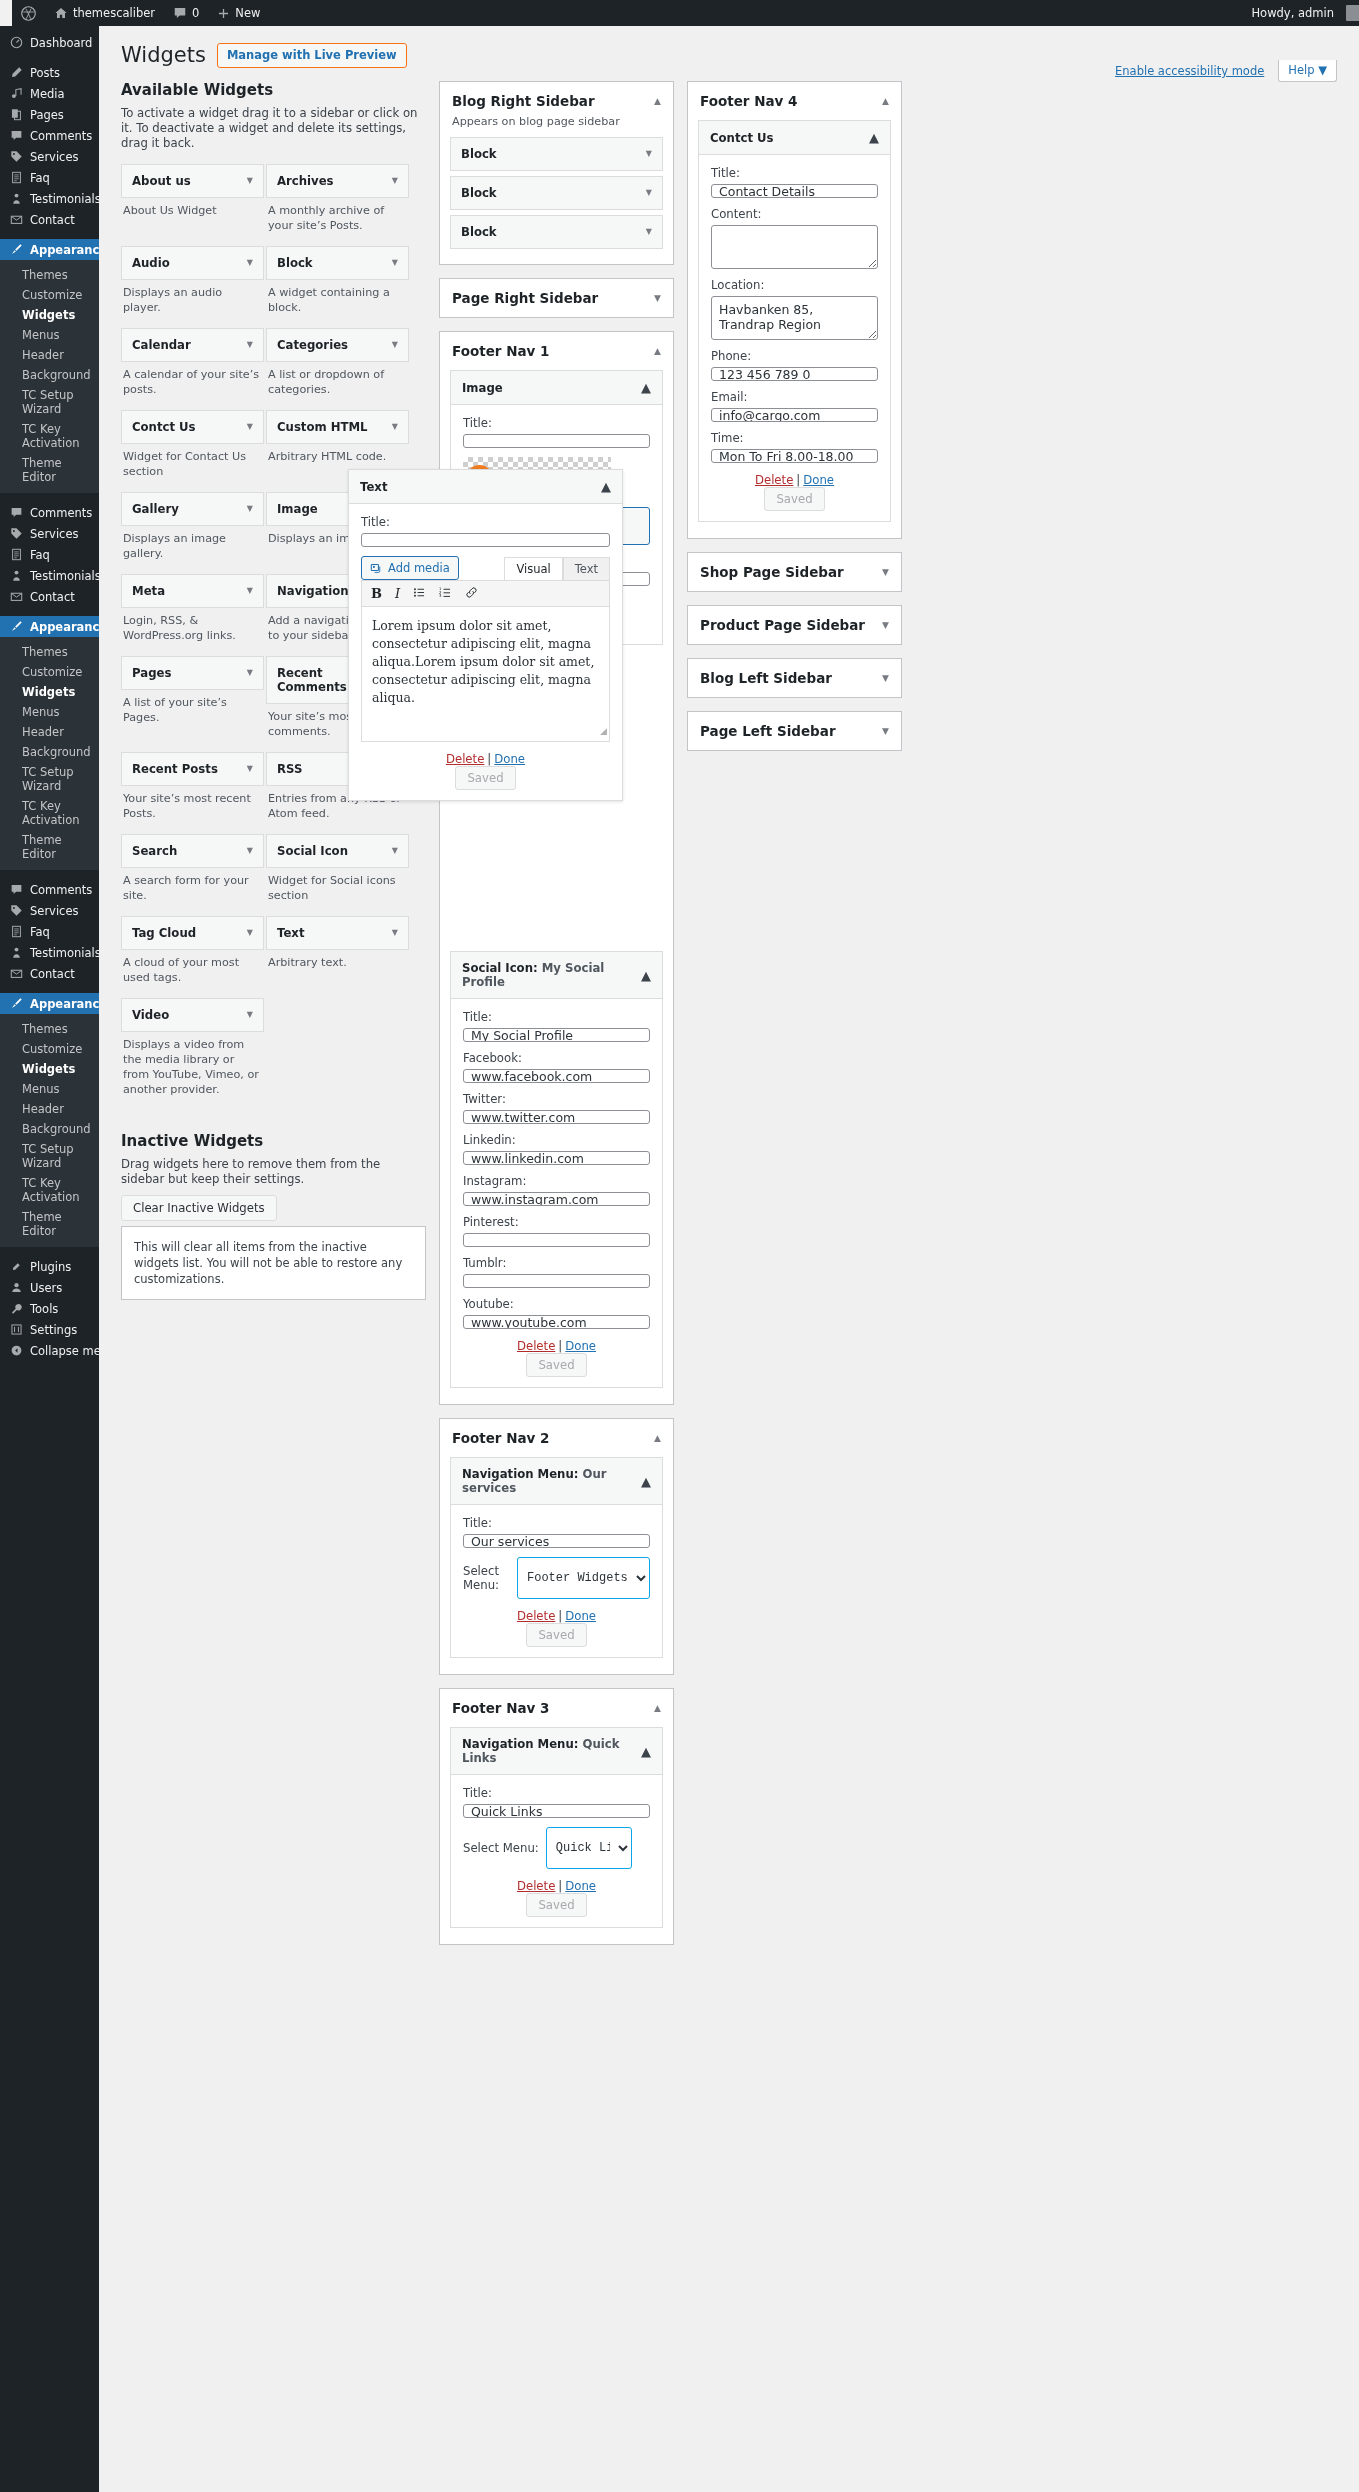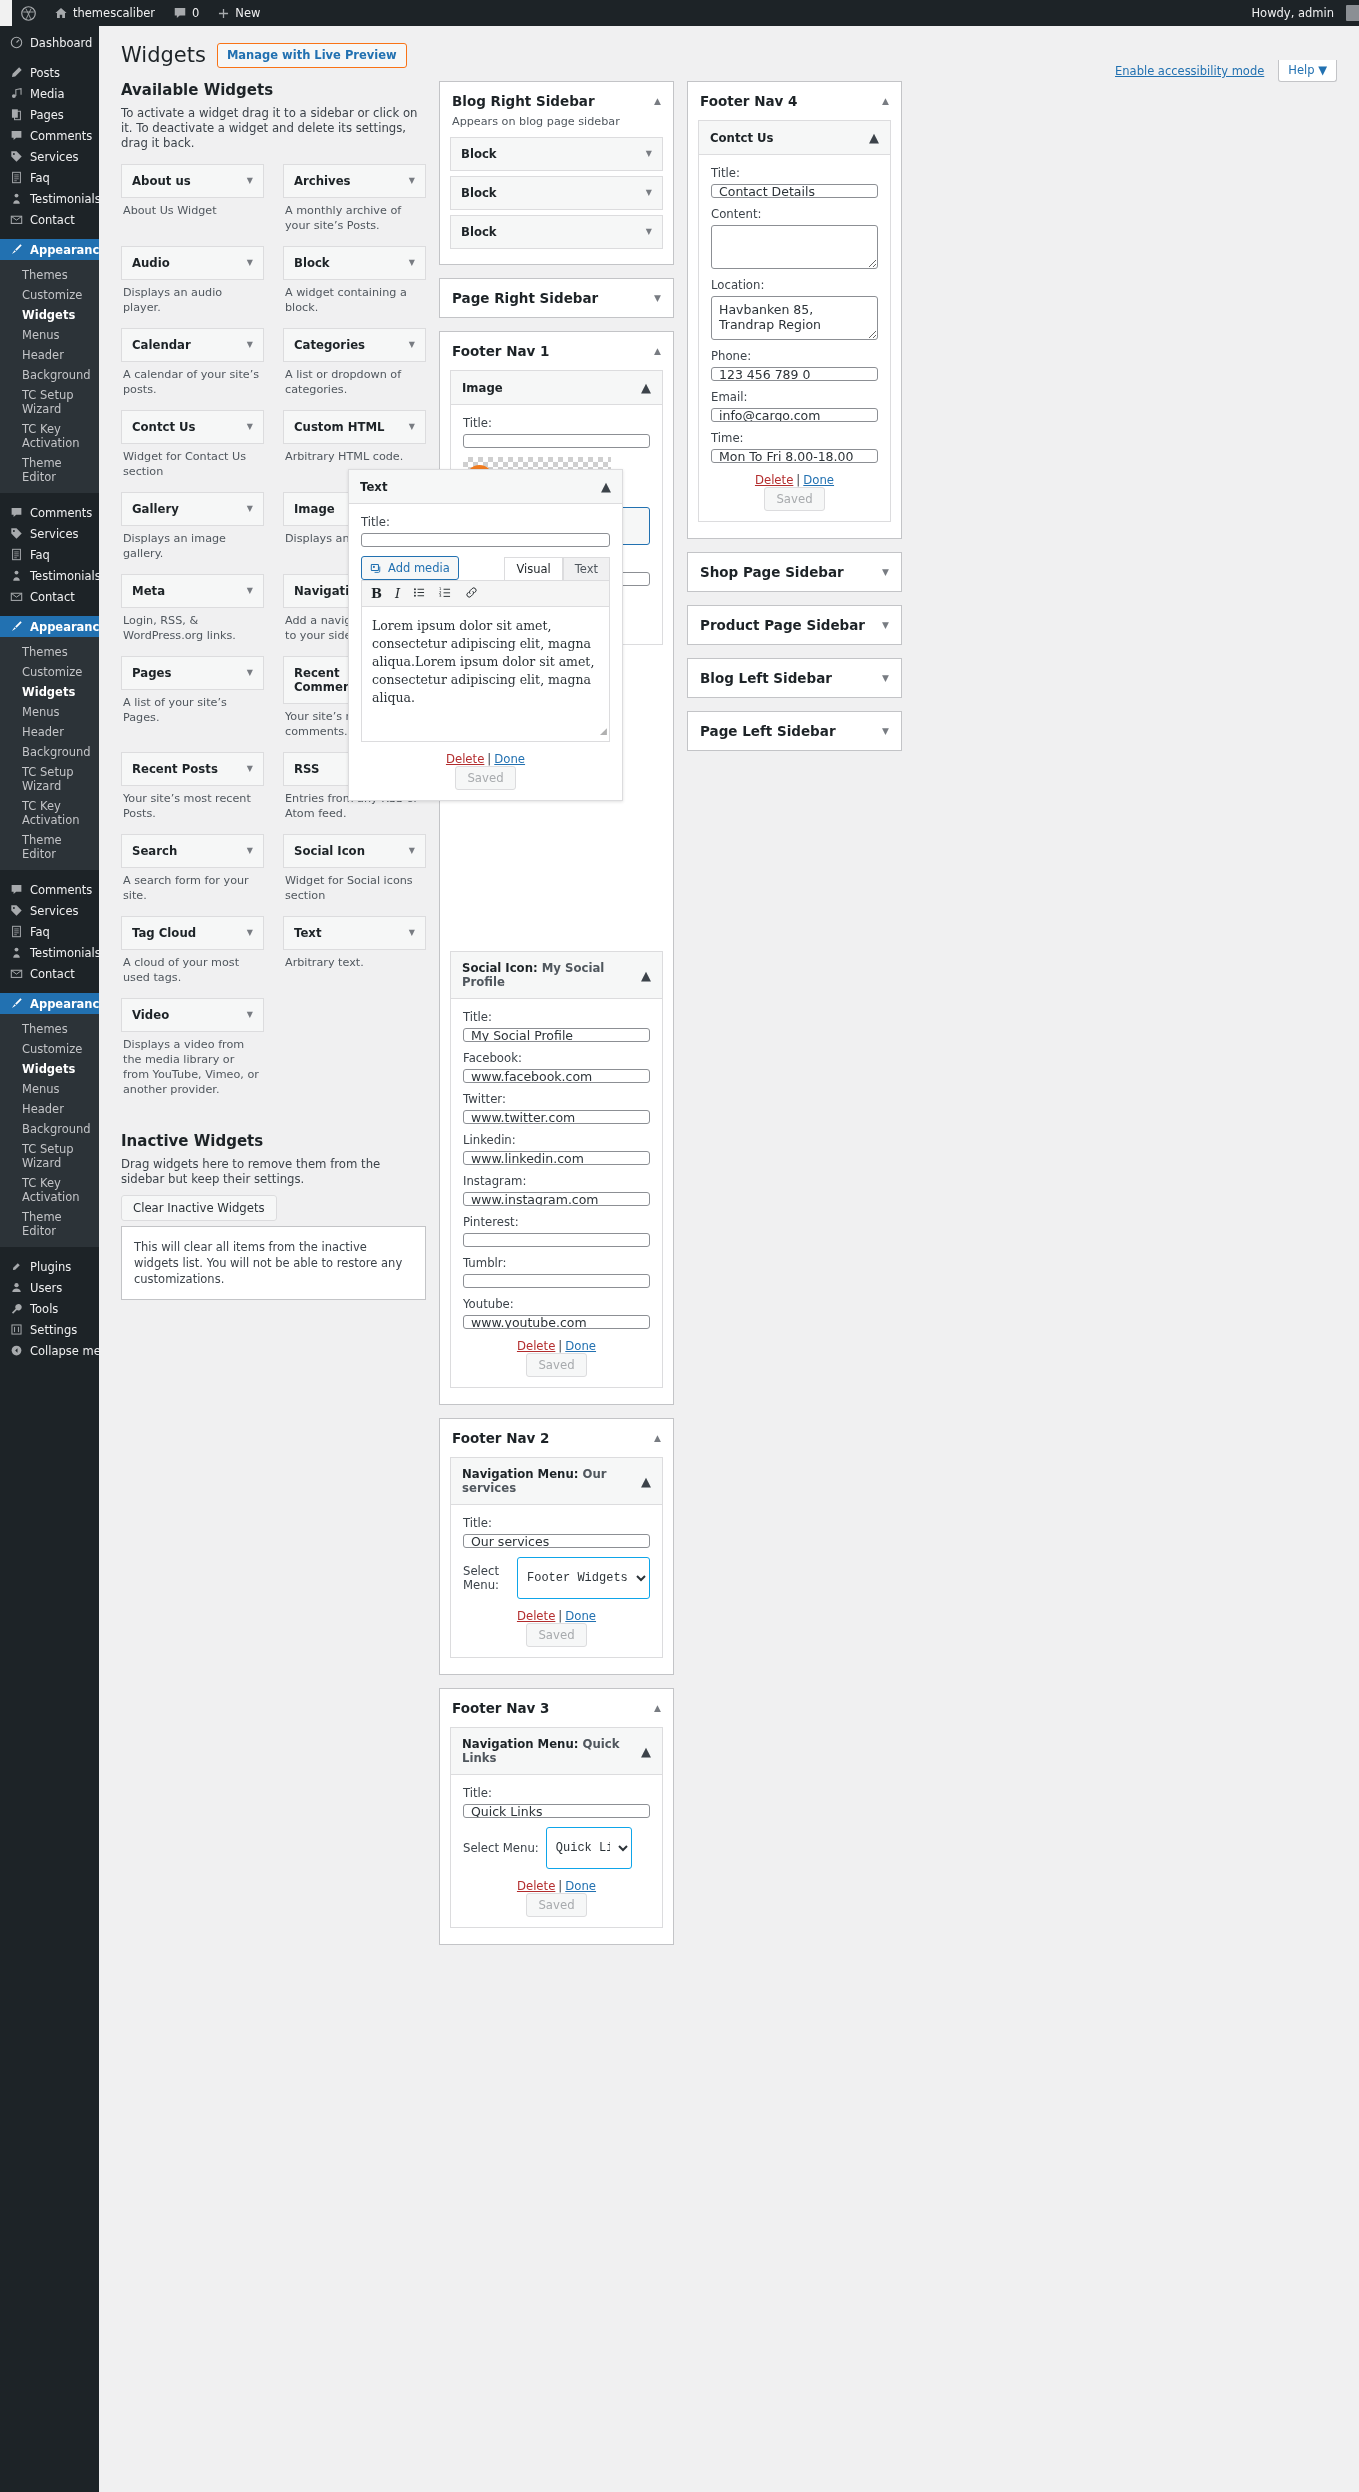--- a/index.html
+++ b/index.html
@@ -71,21 +71,21 @@
   
   .cols{ display:flex; gap:0; margin-top:12px; position:relative; }
   .col-avail{ width:305px; flex:0 0 305px; }
   .col-mid{ width:235px; flex:0 0 235px; margin-left:13px; }
   .col-right{ width:215px; flex:0 0 215px; margin-left:13px; }
 
   h2.sec{ font-size:15px; font-weight:700; color:#1d2327; margin:0 0 7px 0; }
   p.sec-desc{ font-size:11.7px; line-height:15px; color:#3c434a; margin:0 0 13px 0; }
 
   
-  .wgrid{ display:flex; flex-wrap:wrap; gap:0 19px; }
+  .wgrid{ display:flex; flex-wrap:wrap; gap:0 2px; }
   .wcell{ width:143px; margin-bottom:4px; }
   .wbox{
     border:1px solid #dcdcde; background:#f6f7f7;
     padding:9px 10px; display:flex; align-items:center; justify-content:space-between;
     margin-bottom:5px;
   }
   .wbox .wname{ font-size:11.7px; font-weight:700; color:#1d2327; }
   .caret{ color:#787c82; font-size:8px; line-height:1; }
   .wdesc{ font-size:11.2px; line-height:15px; color:#50575e; padding:0 2px 9px 2px; }
 

